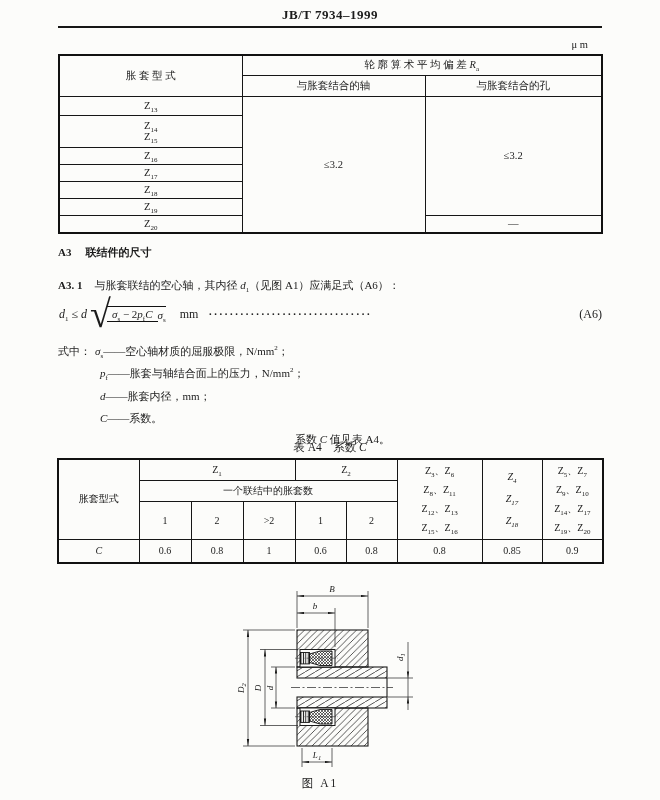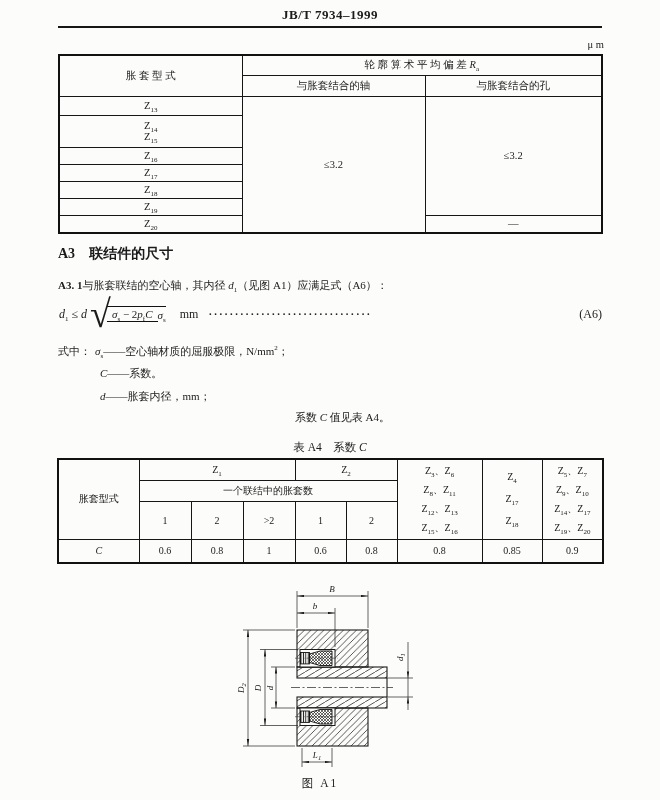--- a/index.html
+++ b/index.html
@@ -14,43 +14,43 @@
   i{font-style:italic;}
   sub{font-size:7px;line-height:0;}
   sup{font-size:7px;line-height:0;}
 
   
   .doc-title{left:0;top:7px;width:660px;text-align:center;font-weight:bold;font-size:13px;letter-spacing:.5px;}
   .head-rule{left:58px;top:26px;width:544px;height:0;border-top:2.5px solid #161616;}
 
   
   .t3-caption{left:0;top:37px;width:660px;text-align:center;font-size:11.5px;}
-  .t3-unit{left:544px;top:39px;width:60px;text-align:right;font-size:10.5px;}
+  .t3-unit{left:528px;top:39px;width:60px;text-align:right;font-size:10.5px;}
   .t4-caption{left:0;top:440px;width:660px;text-align:center;font-size:11.5px;}
 
   table{border-collapse:collapse;table-layout:fixed;}
   td{border:1.4px solid #161616;text-align:center;vertical-align:middle;font-size:10.5px;padding:0;overflow:hidden;}
 
   
   .t3{left:58px;top:54px;width:543px;border:2.2px solid #111;}
   .t3 .h1{height:20px;}
   .t3 .h2{height:21px;}
   .t3 .rz13{height:19px;}
   .t3 .rz1415{height:32px;}
   .t3 .rstd{height:17px;}
   .t3 .rz20{height:18px;}
   .zz sub{font-size:7px;}
 
   
   .txt{font-size:11px;}
   .bold{font-weight:bold;}
-  .a3-head{left:58px;top:245px;width:544px;font-size:14px;}
+  .a3-head{left:58px;top:245px;width:544px;font-size:11px;}
   .a3-head .num{margin-right:14px;}
   .a31{left:58px;top:278px;width:544px;}
-  .a31 .num{}
+  .a31 .num{margin-right:12px;}
 
   
   .formula{left:58px;top:292px;width:544px;height:44px;display:flex;align-items:center;font-size:12px;}
   .formula .f-var{margin:0 1px;text-align:center;}
   .formula .f-rel{margin:0 2px;}
   .rad-sign{font-size:38px;font-weight:400;line-height:0;margin:0 -4px 0 2px;transform:scaleY(1.02);display:inline-block;}
   .frac{display:inline-flex;flex-direction:row;align-items:center;border-top:1.6px solid #111;font-size:11px;}
   .frac .num{padding:1px 5px 1px 5px;border-bottom:1.1px solid #111;}
   .frac .den{padding-top:1px;}
   .f-unit{margin-left:14px;}
@@ -66,21 +66,21 @@
 
   
   .t4{left:57px;top:458px;width:545px;border:2.2px solid #111;}
   .t4 .r1{height:21px;}
   .t4 .r2{height:21px;}
   .t4 .r3{height:38px;}
   .t4 .r4{height:24px;}
   .t4 td{font-size:10px;}
   .gcell{font-size:9.5px;}
   .gcell .gl{line-height:19px;}
-  .g2 .gl{line-height:22px;}
+  .g2 .gl{line-height:22px;font-style:italic;}
 
   
   .fig-svg{left:235px;top:576px;}
   .fig-caption{left:235px;top:776px;width:170px;text-align:center;font-size:11.5px;letter-spacing:2px;}
 
   svg text{font-family:"Liberation Serif","DejaVu Serif",serif;fill:#1b1b1b;}
 </style>
 </head>
 <body>
 
@@ -156,24 +156,27 @@
     <span class="f-dots">·······························</span>
     <span class="f-tag">(A6)</span>
   </div>
 
   <div class="abs defs">
     <div class="dline">
       <span class="lead">式中：</span>
       <span><i>σ</i><sub>s</sub><span>——空心轴材质的屈服极限，</span><span>N/mm</span><sup>2</sup><span>；</span></span>
     </div>
     <div class="dline">
-      <span class="ind"><i>C</i><span>——系数。</span></span>
+      <span class="ind"><i>p</i><sub>f</sub><span>——胀套与轴结合面上的压力，</span><span>N/mm</span><sup>2</sup><span>；</span></span>
     </div>
     <div class="dline">
       <span class="ind"><i>d</i><span>——胀套内径，</span><span>mm</span><span>；</span></span>
+    </div>
+    <div class="dline">
+      <span class="ind"><i>C</i><span>——系数。</span></span>
     </div>
     <div class="note">
       <span>系数 </span><i>C</i><span> 值见表 A4。</span>
     </div>
   </div>
 
   <div class="abs t4-caption">
     <span>表  A4　系数 </span><i>C</i>
   </div>
 

